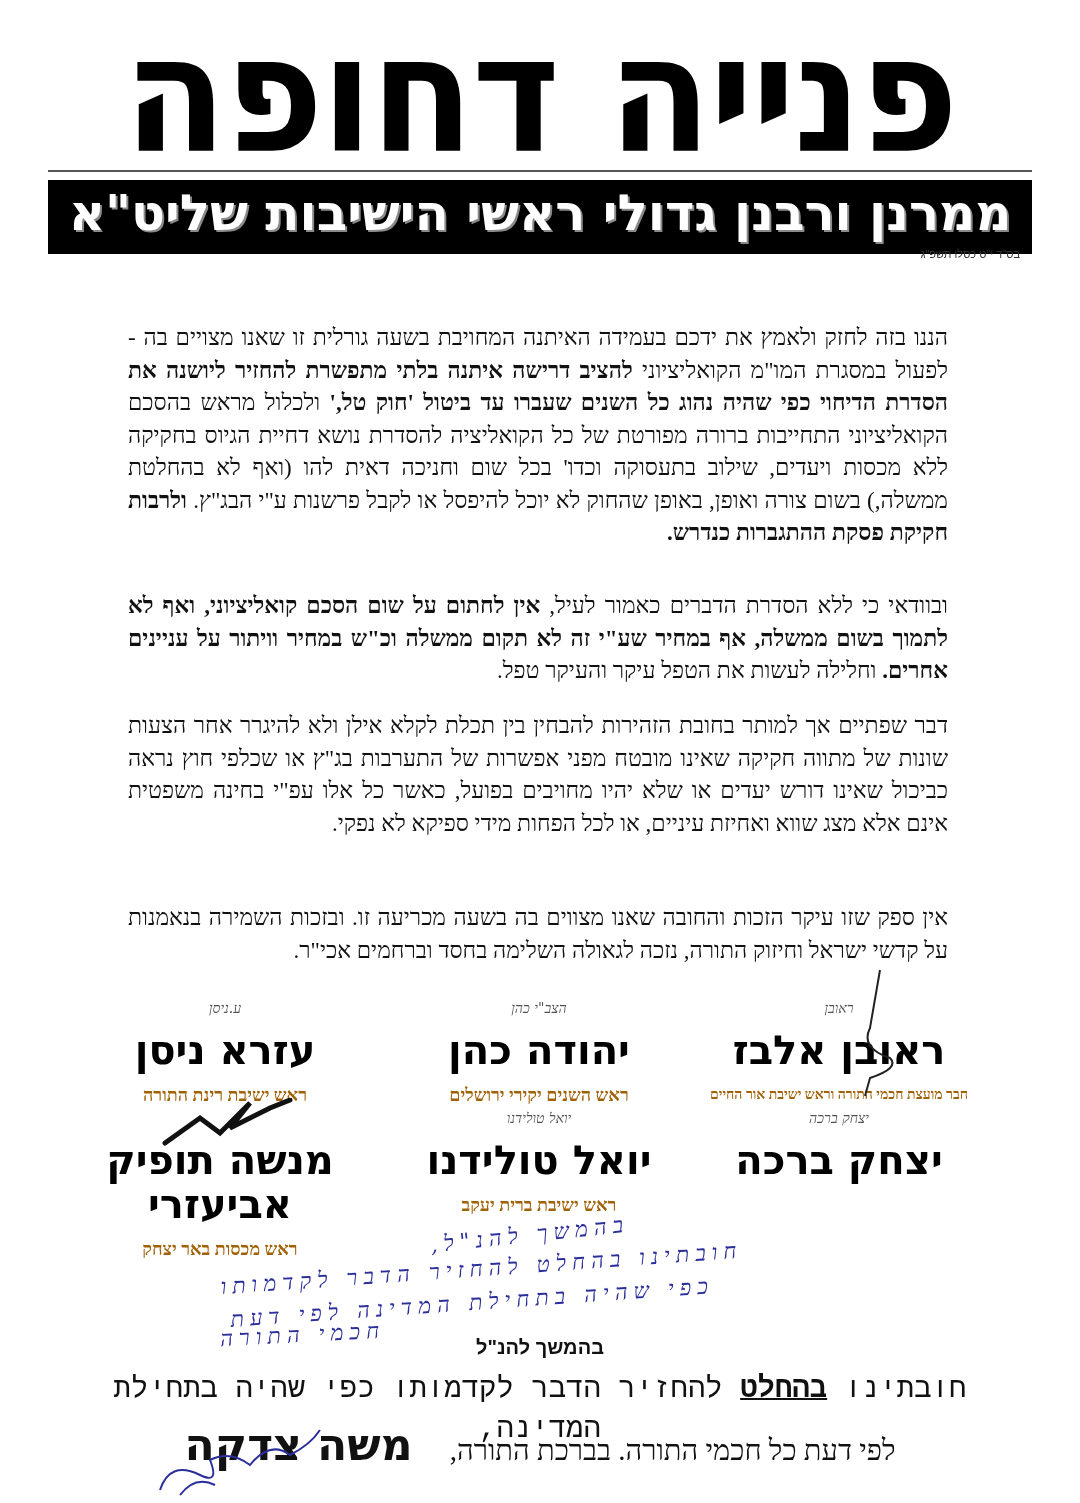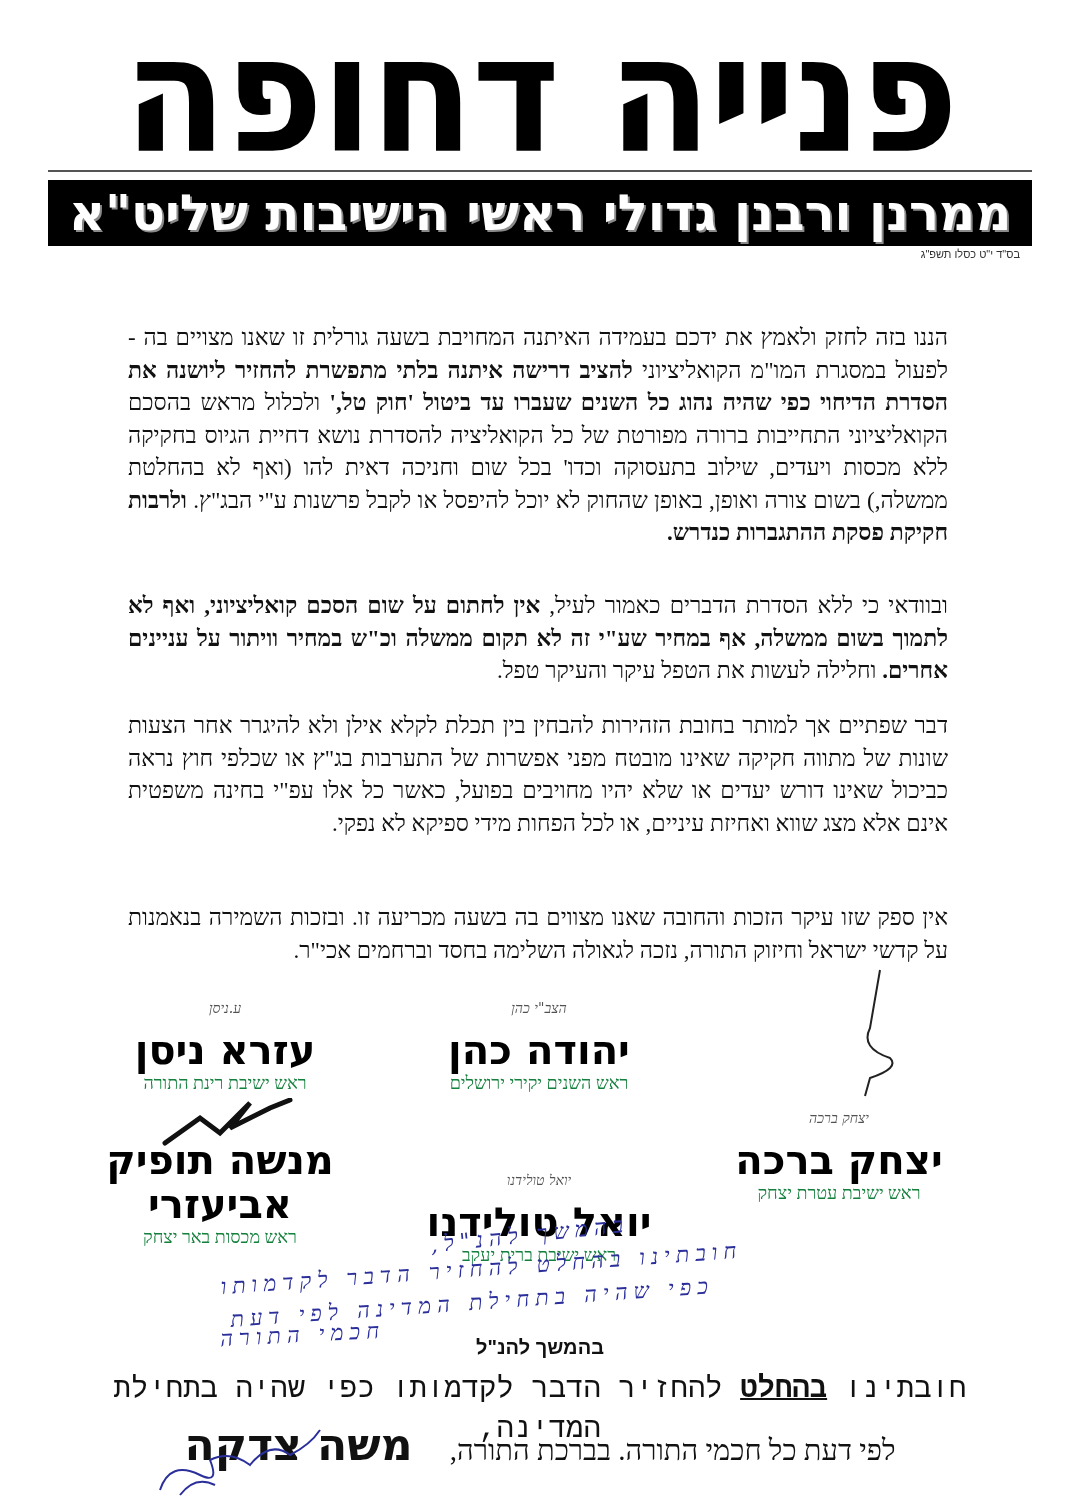--- a/index.html
+++ b/index.html
@@ -17,21 +17,21 @@
       font-weight: 900; font-size: 150px; line-height: 160px; letter-spacing: -2px;
       transform: scaleY(1.08); transform-origin: top center;
       color: #000;
     }
     .headline-rule {
       position: absolute; top: 170px; left: 48px; width: 984px; height: 2px; background: #555;
     }
 
     
     .banner {
-      position: absolute; top: 180px; left: 48px; width: 984px; height: 66px;
+      position: absolute; top: 180px; left: 48px; width: 984px; height: 74px;
       background: #000; color: #fff; text-align: center;
       font-family: "DejaVu Sans", "Liberation Sans", sans-serif; font-weight: bold;
       font-size: 50px; line-height: 66px;
       text-shadow: 2px 2px 0 #8a8a8a;
     }
 
     .date-line {
       position: absolute; top: 248px; right: 60px;
       font-family: "Liberation Sans", sans-serif; font-size: 11px; color: #333;
     }
@@ -53,34 +53,34 @@
 
     
     .sig {
       position: absolute; text-align: center; width: 330px;
     }
     .sig .name {
       display: block; font-family: "DejaVu Sans", "Liberation Sans", sans-serif;
       font-weight: 900; font-size: 40px; line-height: 44px; color: #000;
     }
     .sig .role {
-      display: block; font-family: "Liberation Serif", serif; font-weight: normal;
-      font-size: 18px; line-height: 22px; color: #15803d; margin-top: 0;
+      display: block; font-family: "Liberation Serif", serif; font-weight: bold;
+      font-size: 18px; line-height: 22px; color: #a16207; margin-top: 12px;
     }
     .sig .role.small { font-size: 14px; }
     .sig .hand {
       position: absolute; font-family: "DejaVu Serif", serif; font-style: italic;
       font-size: 14px; color: #333; top: -28px; left: 0; right: 0; text-align: center;
       opacity: .85;
     }
     .sig-r1c1 { top: 1028px; right: 76px; }
     .sig-r1c2 { top: 1028px; right: 376px; }
     .sig-r1c3 { top: 1028px; left: 60px; }
     .sig-r2c1 { top: 1138px; right: 76px; }
-    .sig-r2c2 { top: 1200px; right: 376px; }
+    .sig-r2c2 { top: 1138px; right: 376px; }
     .sig-r2c3 { top: 1138px; left: 40px; width: 360px; }
 
     .scribble {
       position: absolute; pointer-events: none;
     }
 
     
     .handwriting {
       position: absolute; font-family: "DejaVu Serif", serif; font-style: italic;
       color: #2b2f9a; font-size: 22px; letter-spacing: 6px; white-space: nowrap;
@@ -126,35 +126,39 @@
   </div>
 
   <div class="body-text p2">
     <span>ובוודאי כי ללא הסדרת הדברים כאמור לעיל, </span><b>אין לחתום על שום הסכם קואליציוני, ואף לא לתמוך בשום ממשלה, אף במחיר שע"י זה לא תקום ממשלה וכ"ש במחיר וויתור על עניינים אחרים.</b><span> וחלילה לעשות את הטפל עיקר והעיקר טפל.</span>
   </div>
 
   <div class="body-text p3">דבר שפתיים אך למותר בחובת הזהירות להבחין בין תכלת לקלא אילן ולא להיגרר אחר הצעות שונות של מתווה חקיקה שאינו מובטח מפני אפשרות של התערבות בג"ץ או שכלפי חוץ נראה כביכול שאינו דורש יעדים או שלא יהיו מחויבים בפועל, כאשר כל אלו עפ"י בחינה משפטית אינם אלא מצג שווא ואחיזת עיניים, או לכל הפחות מידי ספיקא לא נפקי.</div>
 
   <div class="body-text p4">אין ספק שזו עיקר הזכות והחובה שאנו מצווים בה בשעה מכריעה זו. ובזכות השמירה בנאמנות על קדשי ישראל וחיזוק התורה, נזכה לגאולה השלימה בחסד וברחמים אכי"ר.</div>
 
+  <div class="sig sig-r1c1">
+    <span class="hand">ראובן</span>
+    <span class="name">ראובן אלבז</span>
+    <span class="role small">חבר מועצת חכמי התורה וראש ישיבת אור החיים</span>
+  </div>
   <div class="sig sig-r1c2">
     <span class="hand">הצב"י כהן</span>
     <span class="name">יהודה כהן</span>
     <span class="role">ראש השנים יקירי ירושלים</span>
   </div>
   <div class="sig sig-r1c3">
     <span class="hand">ע.ניסן</span>
     <span class="name">עזרא ניסן</span>
     <span class="role">ראש ישיבת רינת התורה</span>
   </div>
 
   <div class="sig sig-r2c1">
     <span class="hand">יצחק ברכה</span>
     <span class="name">יצחק ברכה</span>
-    <span class="role">ראש ישיבת עטרת יצחק</span>
   </div>
   <div class="sig sig-r2c2">
     <span class="hand">יואל טולידנו</span>
     <span class="name">יואל טולידנו</span>
     <span class="role">ראש ישיבת ברית יעקב</span>
   </div>
   <div class="sig sig-r2c3">
     <svg class="scribble" style="top:-40px;left:120px" width="140" height="50" viewBox="0 0 140 50">
       <path d="M5 45 L40 20 L60 35 L90 5 L70 30 L110 10 L130 2" stroke="#111" stroke-width="5" fill="none" stroke-linecap="round"></path>
     </svg>

